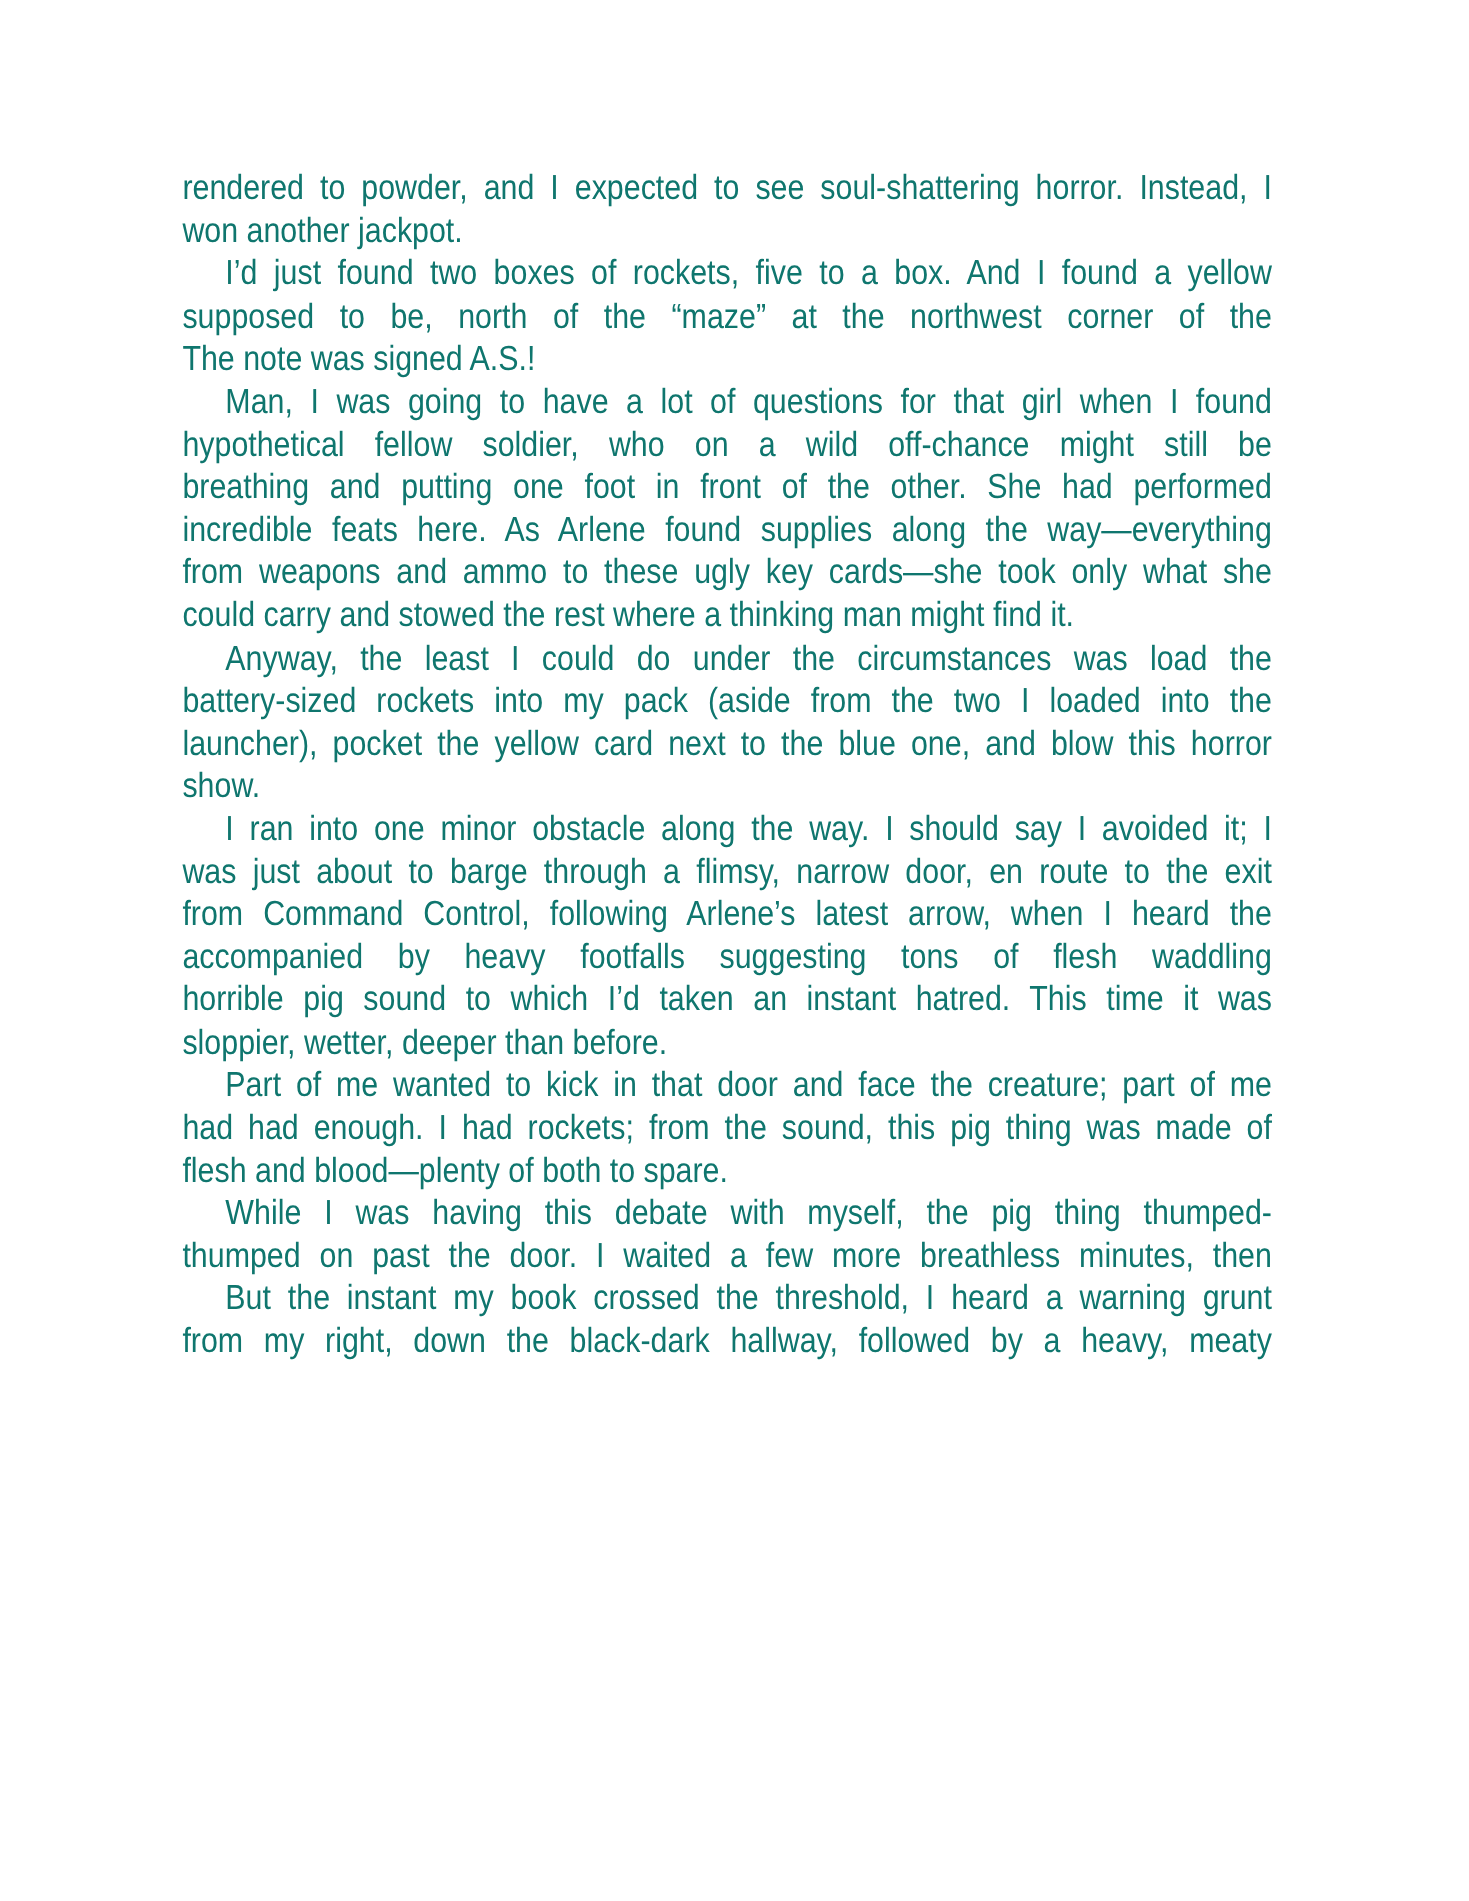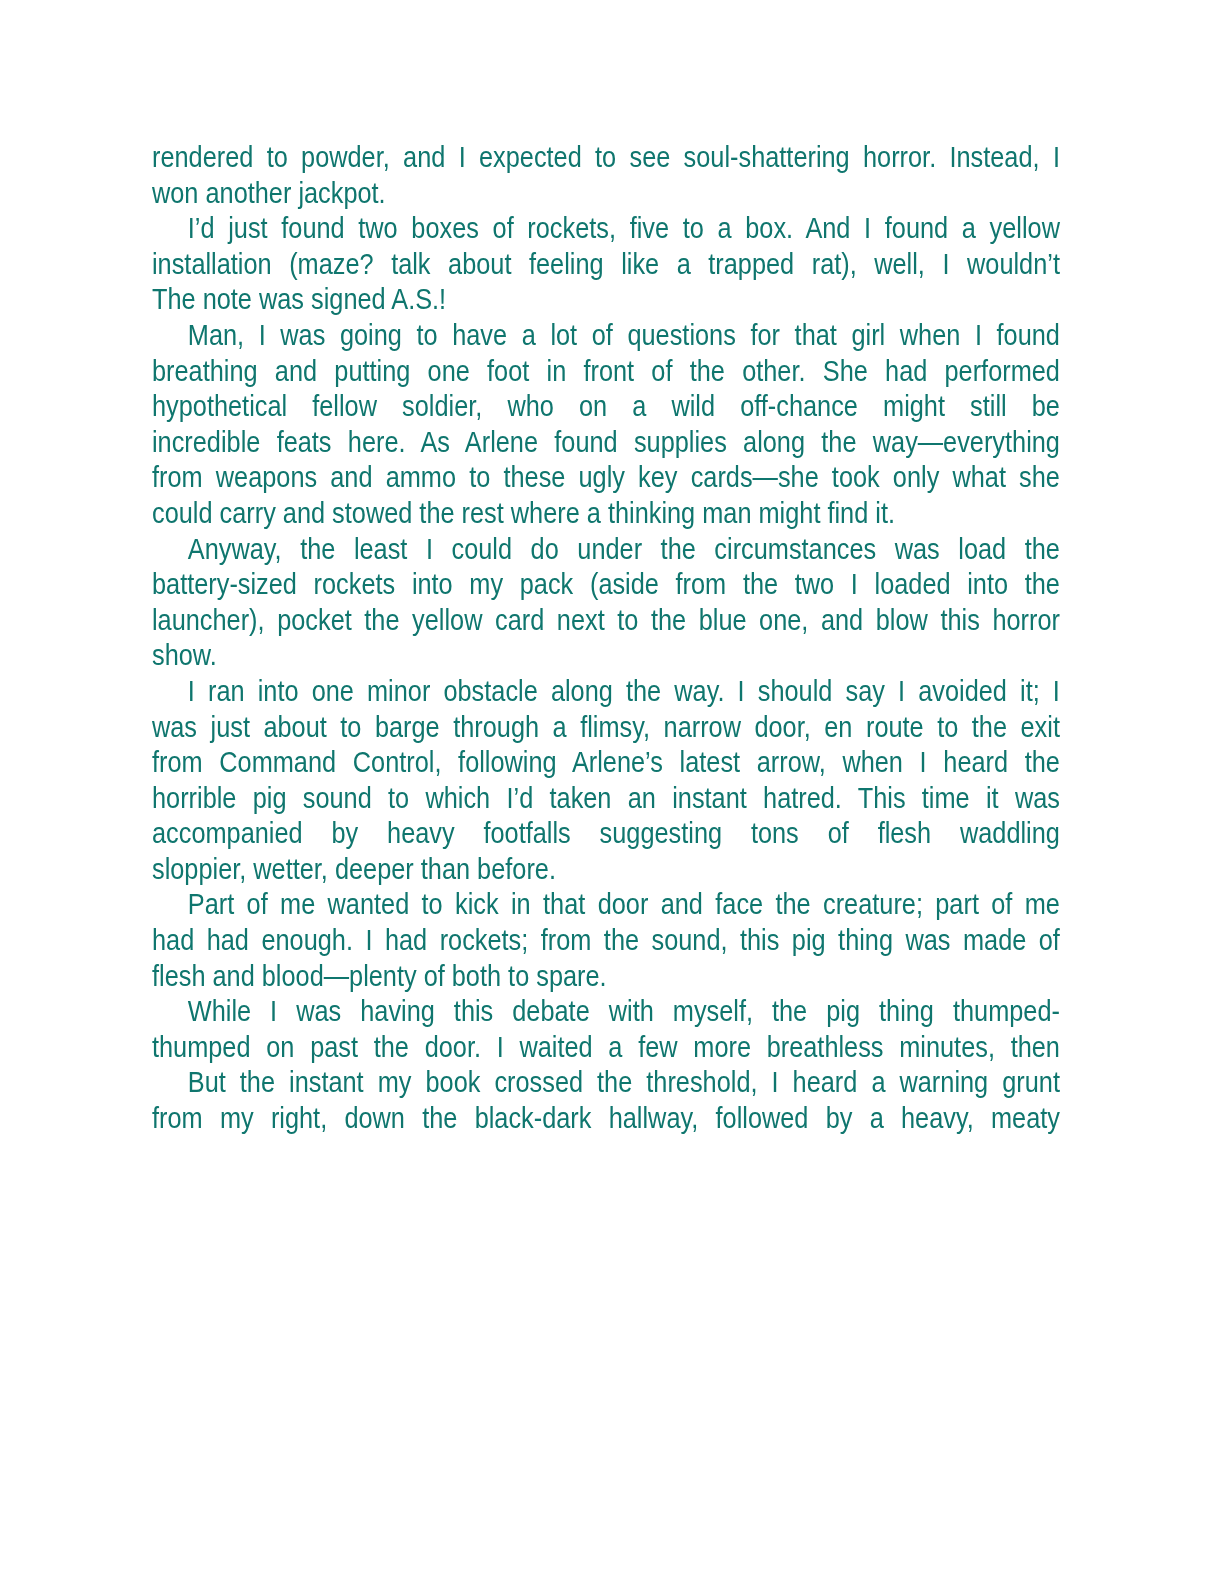--- a/index.html
+++ b/index.html
@@ -37,36 +37,36 @@
     <div class="line last">
         <span class="inner">won another jackpot.</span>
       </div>
   </div>
 
   <div>
     <div class="line indent">
         <span class="inner">I’d just found two boxes of rockets, five to a box. And I found a yellow</span>
       </div>
     <div class="line">
-        <span class="inner">installation (maze? talk about feeling like a trapped rat), well, I wouldn’t</span>
+        <span class="inner">supposed to be, north of the “maze” at the northwest corner of the</span>
       </div>
     <div class="line last">
         <span class="inner">The note was signed A.S.!</span>
       </div>
   </div>
 
   <div>
     <div class="line indent">
         <span class="inner">Man, I was going to have a lot of questions for that girl when I found</span>
       </div>
     <div class="line">
-        <span class="inner">breathing and putting one foot in front of the other. She had performed</span>
+        <span class="inner">hypothetical fellow soldier, who on a wild off-chance might still be</span>
       </div>
     <div class="line">
-        <span class="inner">hypothetical fellow soldier, who on a wild off-chance might still be</span>
+        <span class="inner">breathing and putting one foot in front of the other. She had performed</span>
       </div>
     <div class="line">
         <span class="inner">incredible feats here. As Arlene found supplies along the way—everything</span>
       </div>
     <div class="line">
         <span class="inner">from weapons and ammo to these ugly key cards—she took only what she</span>
       </div>
     <div class="line last">
         <span class="inner">could carry and stowed the rest where a thinking man might find it.</span>
       </div>
@@ -91,24 +91,24 @@
     <div class="line indent">
         <span class="inner">I ran into one minor obstacle along the way. I should say I avoided it; I</span>
       </div>
     <div class="line">
         <span class="inner">was just about to barge through a flimsy, narrow door, en route to the exit</span>
       </div>
     <div class="line">
         <span class="inner">from Command Control, following Arlene’s latest arrow, when I heard the</span>
       </div>
     <div class="line">
-        <span class="inner">horrible pig sound to which I’d taken an instant hatred. This time it was</span>
+        <span class="inner">accompanied by heavy footfalls suggesting tons of flesh waddling</span>
       </div>
     <div class="line">
-        <span class="inner">accompanied by heavy footfalls suggesting tons of flesh waddling</span>
+        <span class="inner">horrible pig sound to which I’d taken an instant hatred. This time it was</span>
       </div>
     <div class="line last">
         <span class="inner">sloppier, wetter, deeper than before.</span>
       </div>
   </div>
 
   <div>
     <div class="line indent">
         <span class="inner">Part of me wanted to kick in that door and face the creature; part of me</span>
       </div>

